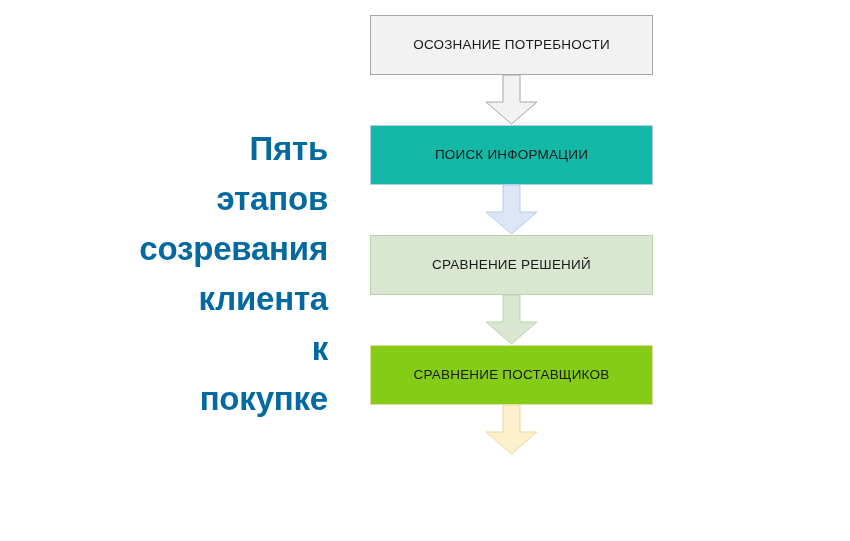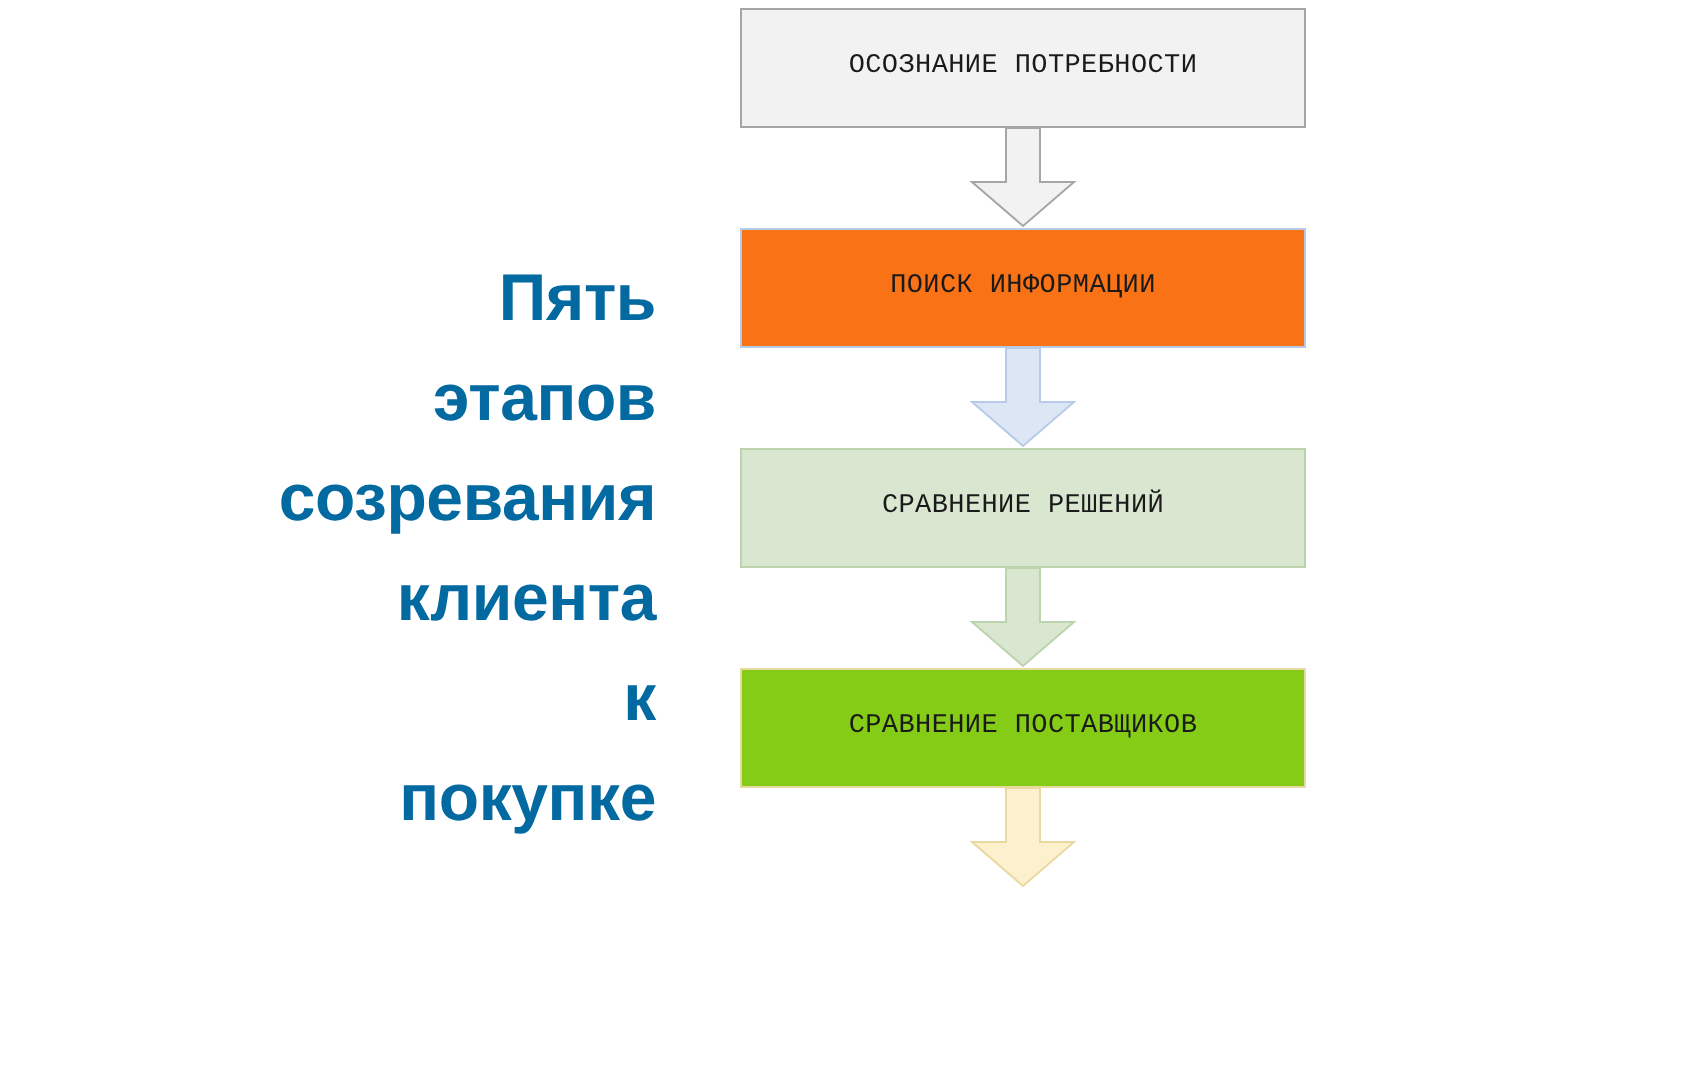--- a/index.html
+++ b/index.html
@@ -35,24 +35,23 @@
     font-weight: bold;
     color: #0369a1;
     letter-spacing: -0.2px;
     white-space: pre-line;
   }
 
   
   .flow {
     position: absolute;
     left: 370px;
-    top: 4px;
+    top: 15px;
     width: 283px;
     height: 502px;
-    font-family: Liberation Mono, monospace;
   }
 
   .node {
     position: absolute;
     left: 0;
     width: 283px;
     height: 60px;
     box-sizing: border-box;
     display: flex;
     align-items: center;
@@ -64,21 +63,21 @@
     border: 1px solid transparent;
   }
 
   .node-label {
     display: block;
     padding: 0 6px;
     line-height: 16px;
   }
 
   .node.n0 { top: 0px;   background: #f2f2f2; border-color: #a6a6a6; }
-  .node.n1 { top: 110px; background: #f97316; border-color: #b7cbe8; }
+  .node.n1 { top: 110px; background: #14b8a6; border-color: #b7cbe8; }
   .node.n2 { top: 220px; background: #d9e7d0; border-color: #bcd4ae; }
   .node.n3 { top: 330px; background: #84cc16; border-color: #e8d9a0; }
   .node.n4 { top: 440px; background: #f5cfcf; border-color: #d99a9a; }
 
   
   .arrow {
     position: absolute;
     left: 113px;
     width: 57px;
     height: 50px;

